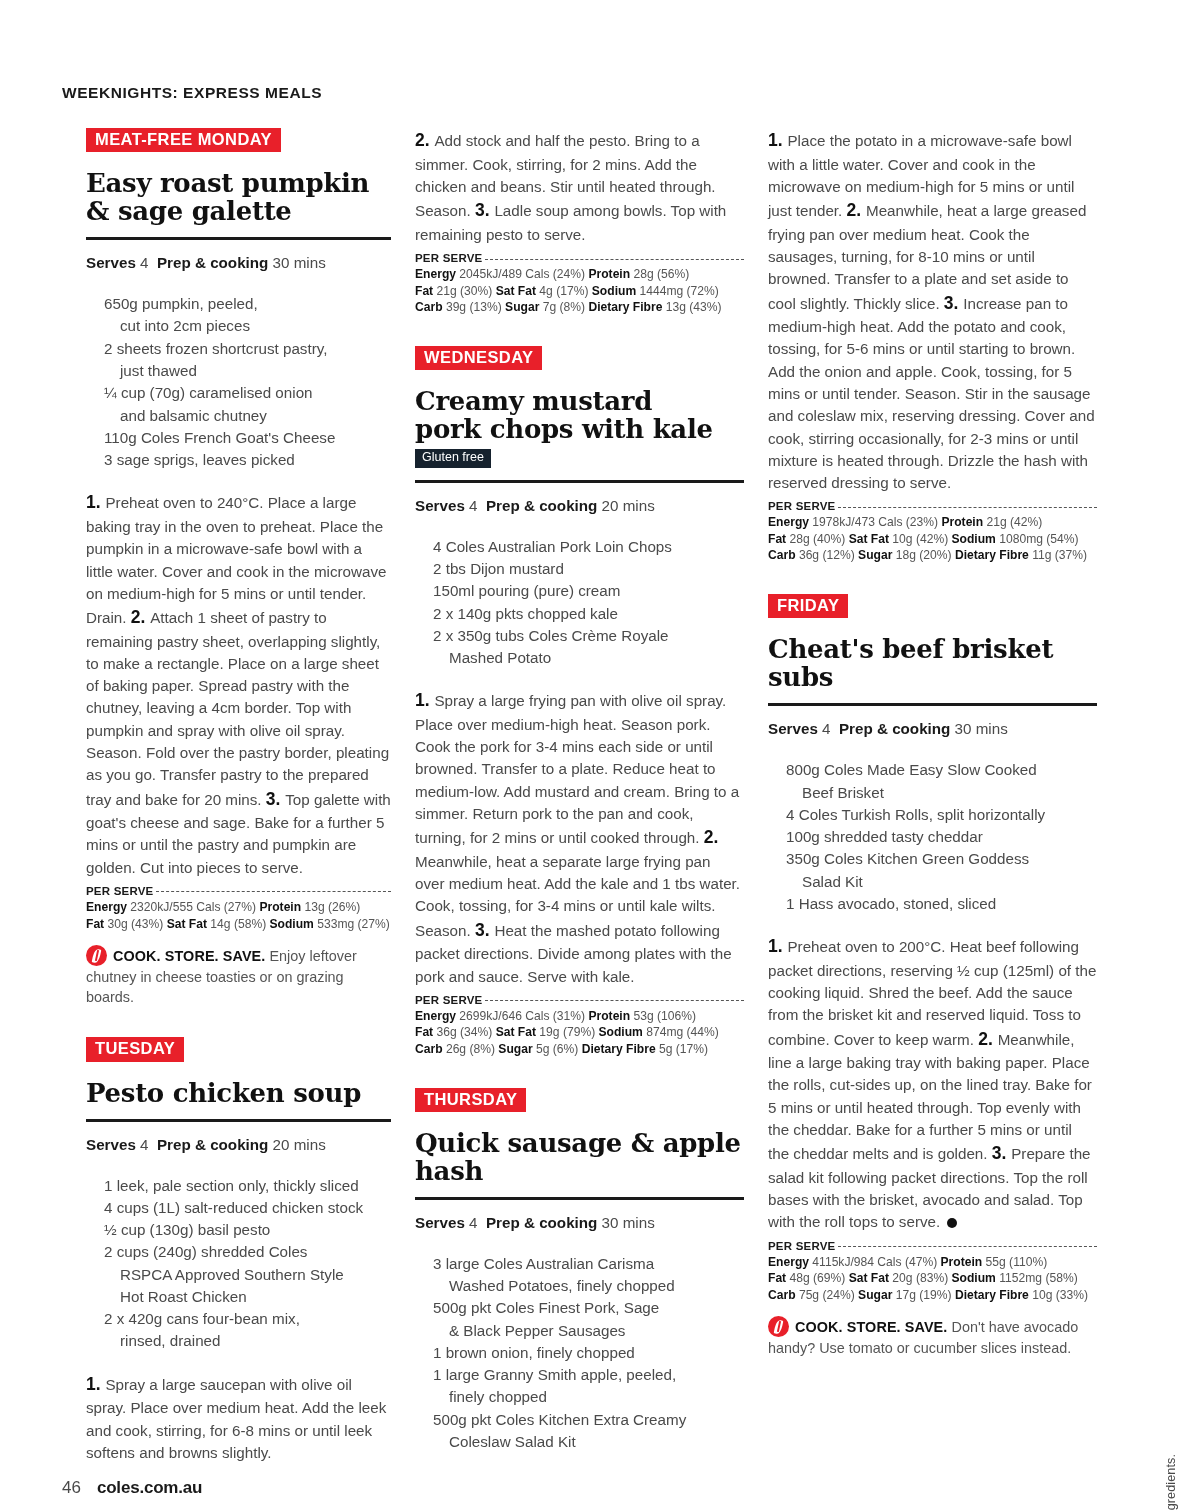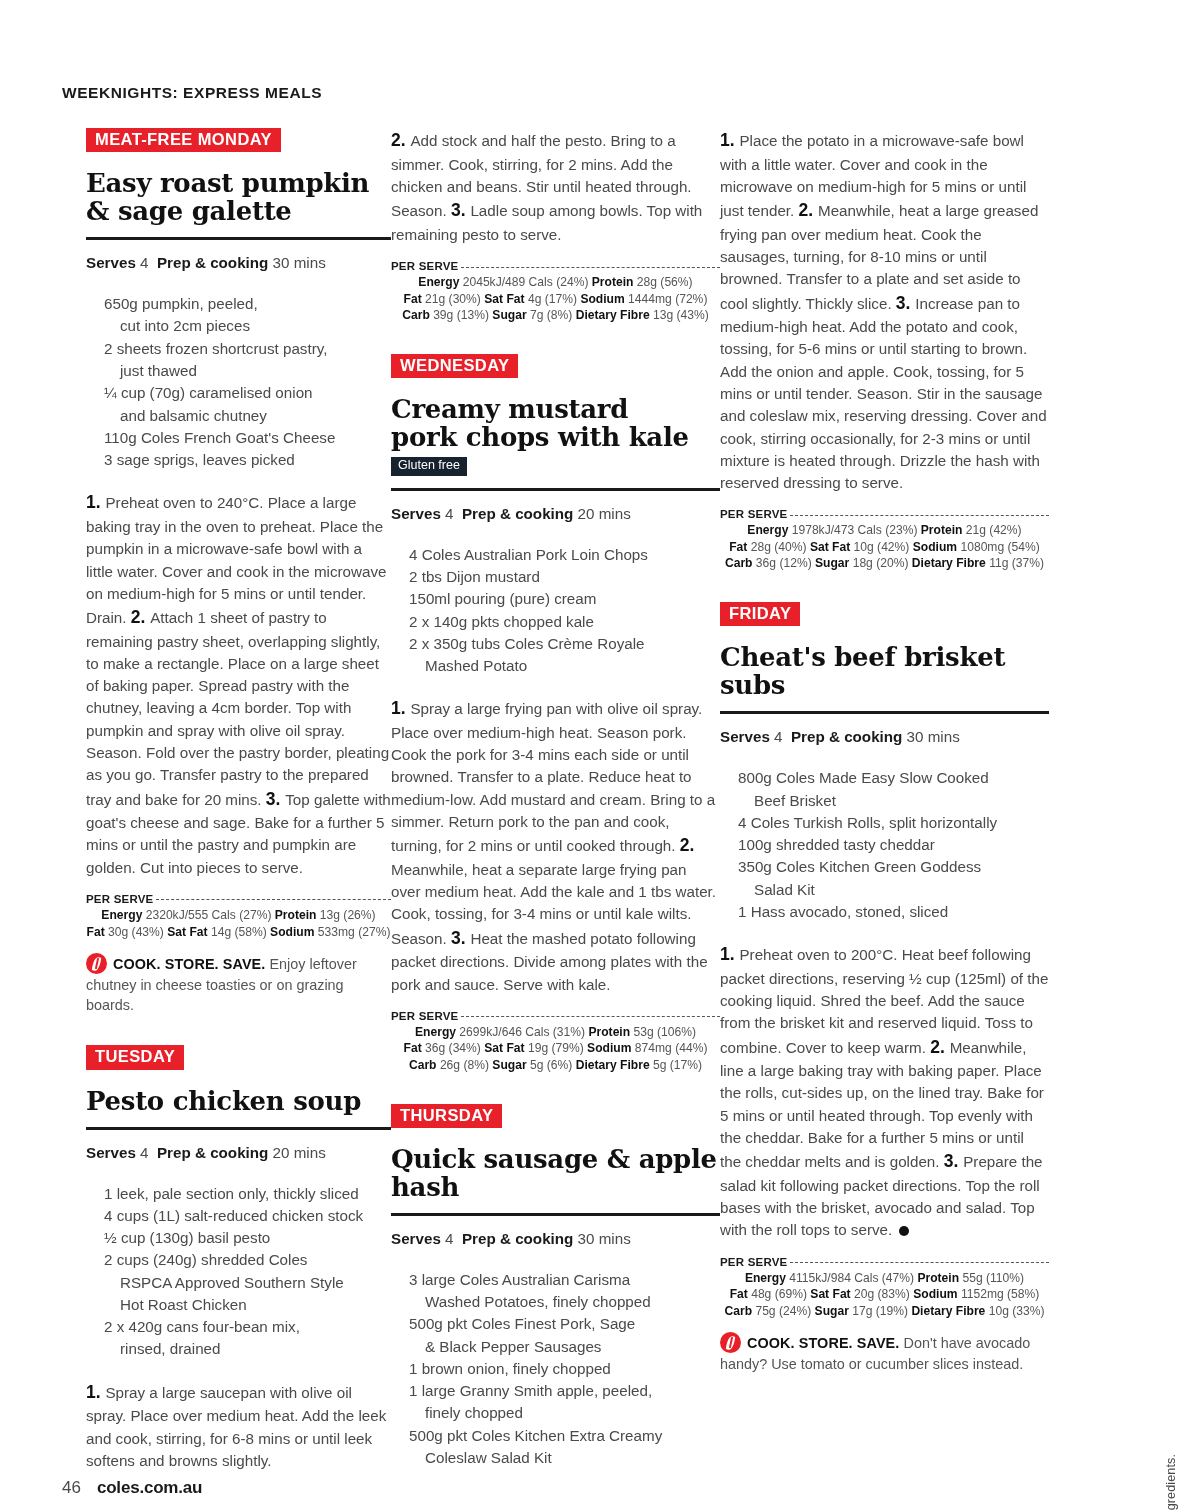--- a/index.html
+++ b/index.html
@@ -32,20 +32,21 @@
   }
 
   
   .columns {
     position: absolute;
     left: 62px;
     top: 128px;
     width: 1055px;
     height: 1310px;
     display: flex;
+    gap: 24px;
   }
   .col { width: 329px; position: relative; }
   .col-1 { padding-left: 24px; }
 
   
   .recipe { margin-bottom: 0; }
 
   .day-tag {
     display: inline-block;
     background: #e8202a;
@@ -118,22 +119,21 @@
     display: inline-block;
     width: 10px; height: 10px;
     border-radius: 50%;
     background: #111;
     vertical-align: -1px;
     margin-left: 3px;
   }
 
   
   .per-serve {
-    margin-top: 14px;
-    text-align: center;
+    margin-top: 6px;
   }
   .per-serve-head {
     display: flex;
     align-items: center;
     gap: 3px;
     font-size: 11.5px;
     font-weight: bold;
     color: #1a1a1a;
     letter-spacing: 0.2px;
   }

